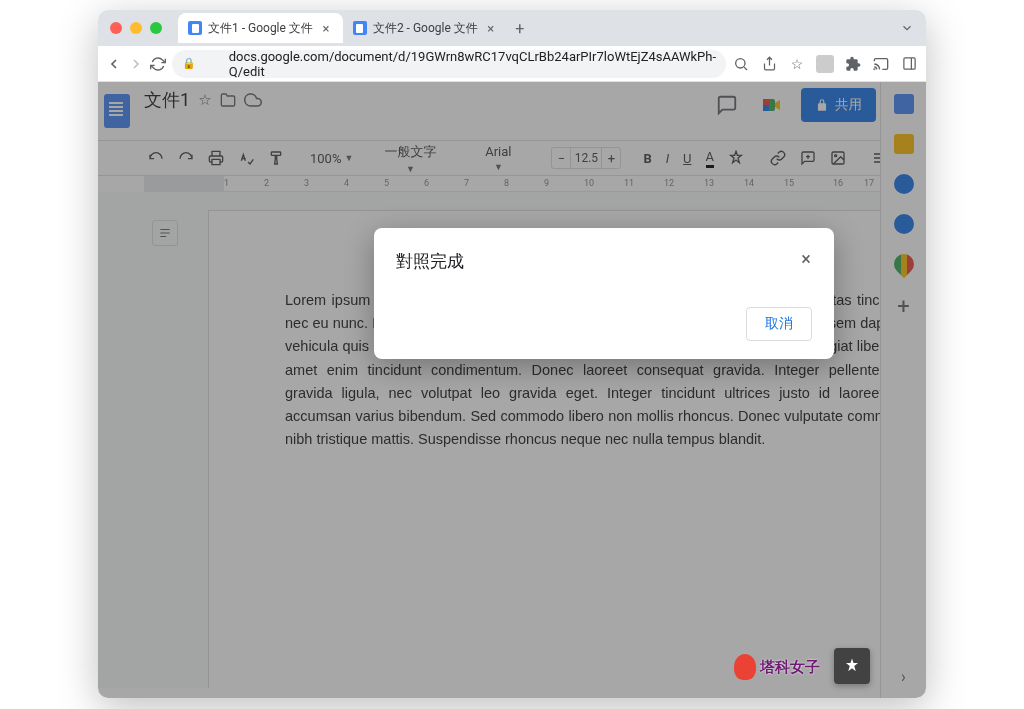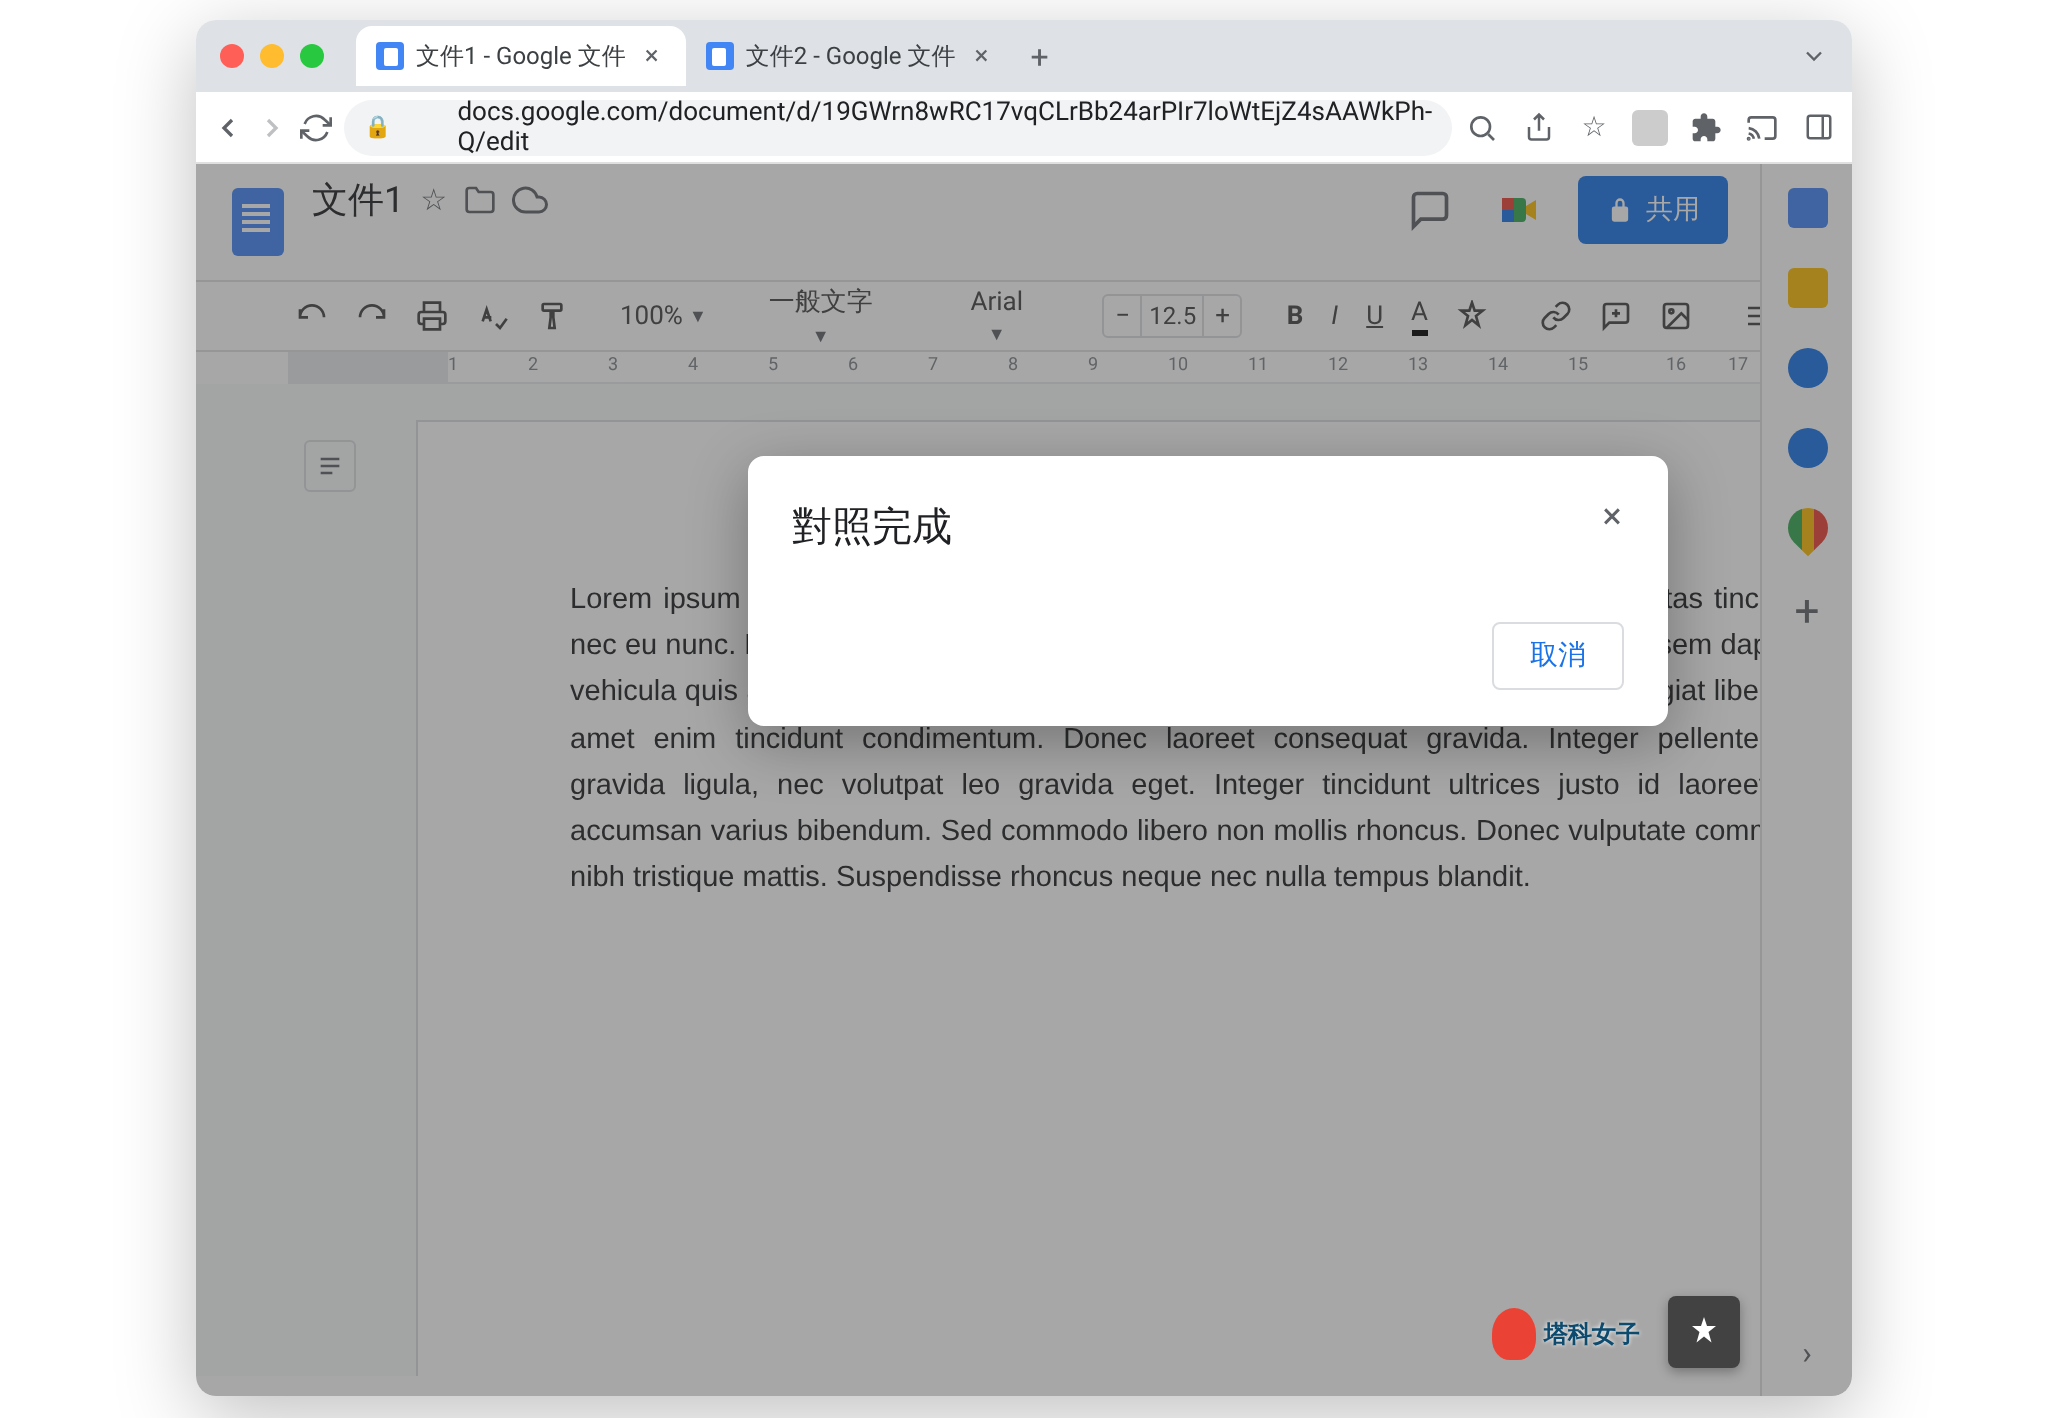--- a/index.html
+++ b/index.html
@@ -29,21 +29,21 @@
 .url-text { flex:1;margin-left:27px; }
 .ext-icons { display:flex; align-items:center; gap:10px; color:#5f6368; font-size:14px; }
 .ext-ic { width:18px; height:18px; display:flex; align-items:center; justify-content:center; cursor:pointer; }
 .avatar-ext { width:18px; height:18px; border-radius:50%; background:#d93025; }
 .menu-dots { font-size:16px; letter-spacing:-1px; }
 
 
 .app-area { position:relative; height: calc(100% - 72px); background:#fff; }
 .dim-overlay { position:absolute; inset:0; background:rgba(60,60,60,0.45); z-index:50; pointer-events:none; }
 
-.docs-header { padding: 6px 14px 0; display:flex; align-items:flex-start; gap:10px; }
+.docs-header { padding: 6px 2px 0; display:flex; align-items:flex-start; gap:10px; }
 .docs-logo { width:34px; height:46px; display:flex; align-items:center; justify-content:center; }
 .docs-logo-inner { width:26px; height:34px; background:#4285f4; border-radius:3px; position:relative; }
 .docs-logo-inner::after { content:""; position:absolute; left:5px; top:8px; width:14px; height:2px; background:#fff; box-shadow:0 4px 0 #fff, 0 8px 0 #fff, 0 12px 0 #fff; }
 .docs-title-col { flex:1; }
 .docs-title-row { display:flex; align-items:center; gap:8px; }
 .docs-title { font-size:18px; color:#202124; }
 .title-ic { color:#5f6368; font-size:15px; cursor:pointer; }
 .menubar { display:flex; gap:4px; margin-top:2px; }
 .menubar-item { font-size:13.5px; color:#202124; padding:3px 6px; cursor:pointer; border-radius:3px; }
 .last-edit { font-size:13px; color:#5f6368; text-decoration:underline; margin-left:10px; }
@@ -83,26 +83,26 @@
 .sp-keep { background:#fbbc04; }
 .sp-tasks { background:#1a73e8; border-radius:50%; }
 .sp-contacts { background:#1a73e8; border-radius:50%; }
 .sp-maps { background:linear-gradient(135deg,#34a853 40%,#fbbc04 40% 60%,#ea4335 60%); border-radius:50% 50% 50% 0; transform:rotate(-45deg); }
 .sp-plus { color:#5f6368; font-size:22px; cursor:pointer; }
 .sp-arrow { margin-top:auto; margin-bottom:12px; color:#5f6368; font-size:16px; cursor:pointer; }
 
 .explore-btn { position:absolute; right:56px; bottom:14px; width:36px; height:36px; background:#424242; border-radius:4px; display:flex; align-items:center; justify-content:center; color:#fff; box-shadow:0 2px 6px rgba(0,0,0,0.3); cursor:pointer; z-index:60; }
 
 .watermark { position:absolute; right:106px; bottom:18px; display:flex; align-items:center; gap:4px; z-index:60; }
-.wm-text { color:#0c4a6e; font-weight:700; font-size:12px; text-shadow:0 0 2px #fff; }
+.wm-text { color:#701a75; font-weight:700; font-size:15px; text-shadow:0 0 2px #fff; }
 .wm-char { width:22px; height:26px; background:#ea4335; border-radius:50% 50% 40% 40%; position:relative; }
 
 
 .dialog { position:absolute; left:276px; top:146px; width:460px; background:#fff; border-radius:8px; box-shadow:0 8px 30px rgba(0,0,0,0.3); z-index:100; padding:22px 22px 18px; }
-.dialog-title { font-size:20px; color:#202124; }
+.dialog-title { font-size:17px; color:#202124; }
 .dialog-close { position:absolute; right:16px; top:18px; width:24px; height:24px; display:flex; align-items:center; justify-content:center; color:#5f6368; cursor:pointer; font-size:18px; }
 .dialog-actions { display:flex; justify-content:flex-end; gap:10px; margin-top:34px; align-items:center; }
 .btn-cancel { padding:7px 18px; border:1px solid #dadce0; border-radius:4px; background:#fff; color:#1a73e8; font-size:14px; font-weight:500; cursor:pointer; }
 .btn-open-wrap { padding:4px; border:3px solid #ea4335; border-radius:6px; }
 .btn-open { padding:7px 22px; background:#1a73e8; border-radius:4px; color:#fff; font-size:14px; font-weight:500; cursor:pointer; }
 
 svg { display:block; }
 </style>
 </head>
 <body>

